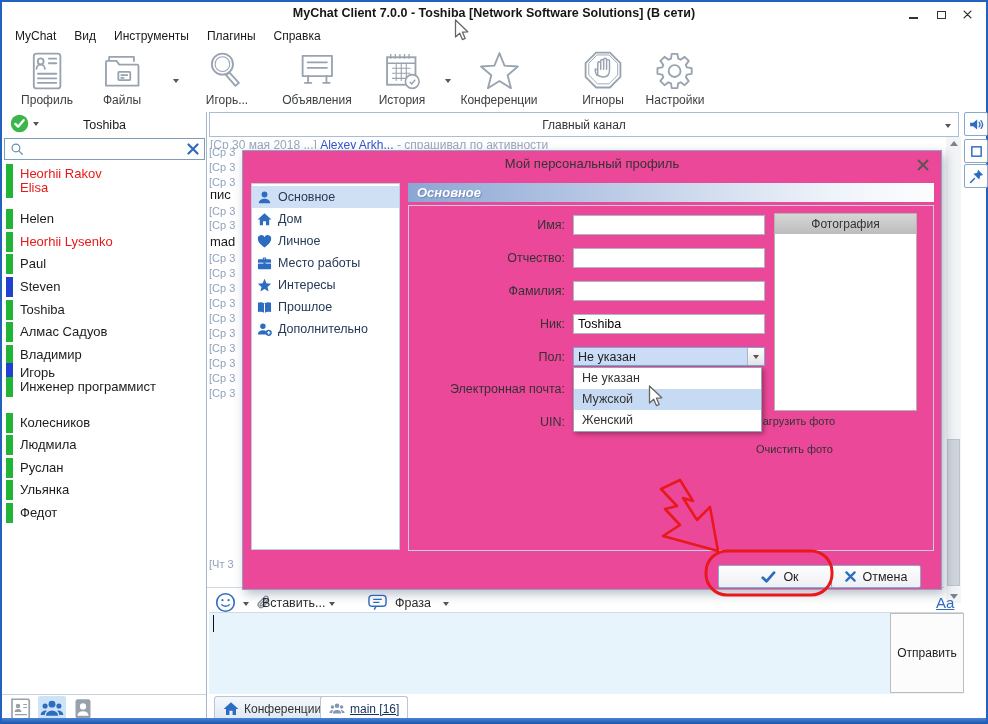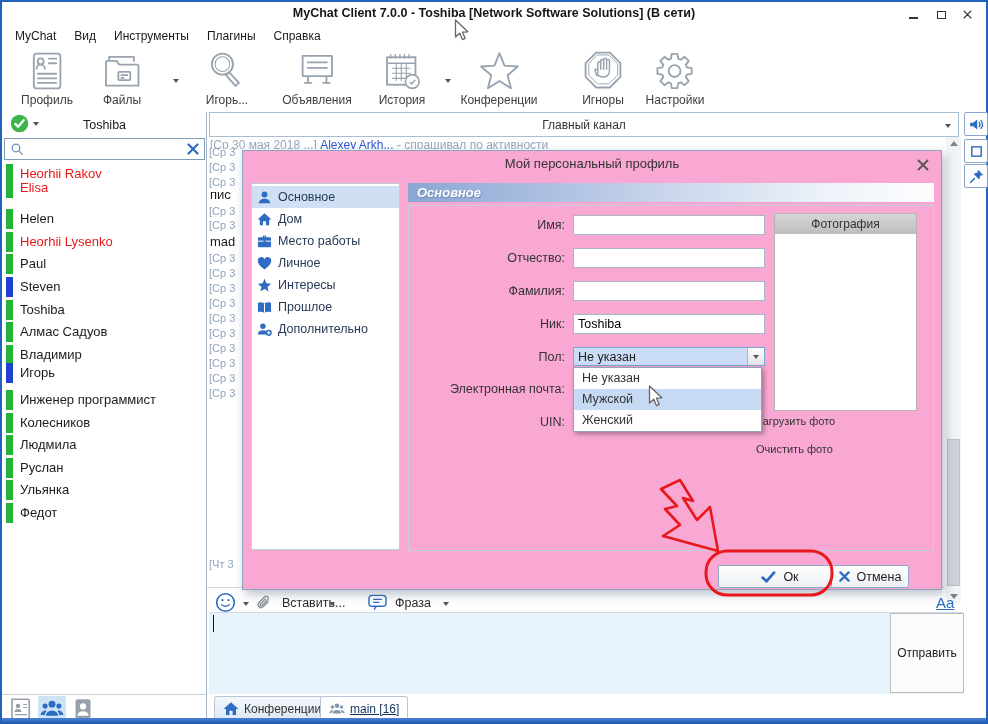--- a/index.html
+++ b/index.html
@@ -70,21 +70,21 @@
 .send-btn{position:absolute;left:888px;top:611px;width:74px;height:80px;background:#fcfcfc;border:1px solid #bdbdbd;display:flex;align-items:center;justify-content:center;font-size:12px;color:#222}
 
 .tab{position:absolute;top:694px;height:24px;border:1px solid #b9c6d6;border-bottom:none;border-radius:3px 3px 0 0;background:linear-gradient(#f4f8fc,#dde8f2);display:flex;align-items:center;gap:5px;padding:0 8px}
 .tab.active{background:#fff}
 .tab-icon svg{width:16px;height:16px;display:block}
 .tab-icon.blue{color:#2d6cc0}.tab-icon.gray{color:#8096b3}
 .tab-label{font-size:12px;color:#333;white-space:nowrap}
 .tab-label.ul{color:#16335e;text-decoration:underline}
 .bottomstrip{position:absolute;left:0;top:716px;width:100%;height:6px;background:linear-gradient(#4a82d6,#1a55ab)}
 
-.dialog{position:absolute;left:240px;top:148px;width:700px;height:440px;background:#f9a8d4;border:1px solid #8ca4c0;box-shadow:3px 4px 10px rgba(50,70,100,.35);z-index:40}
+.dialog{position:absolute;left:240px;top:148px;width:700px;height:440px;background:#ec4899;border:1px solid #8ca4c0;box-shadow:3px 4px 10px rgba(50,70,100,.35);z-index:40}
 .dialog-title{position:absolute;left:0;right:0;top:5px;text-align:center;font-size:13px;color:#333}
 .dialog-close{position:absolute;right:12px;top:8px;width:12px;height:12px;color:#555}
 .dialog-close svg{width:12px;height:12px;display:block}
 .nav-panel{position:absolute;left:8px;top:32px;width:149px;height:367px;border:1px solid #c0cddc;background:#fff;padding-top:2px}
 .nav-row{height:22px;display:flex;align-items:center;gap:6px;padding-left:5px}
 .nav-row.selected{background:#cfe0f5}
 .nav-icon{width:15px;height:15px;color:#2d6cc0;flex:none}
 .nav-icon svg{width:15px;height:15px;display:block}
 .nav-label{font-size:12.5px;color:#263a55;white-space:nowrap}
 .banner{position:absolute;left:165px;top:32px;width:526px;height:19px;background:linear-gradient(90deg,#8ba6d4,#c3d1e9 45%,#eef3fa 80%,#fdfdfe)}
@@ -298,21 +298,21 @@
         <span class="cname">Алмас Садуов</span>
       </div>
       <div class="contact-row" style="top: 341.8px; text-decoration: underline;">
         <span class="cbar cbar-green"></span>
         <span class="cname">Владимир</span>
       </div>
       <div class="contact-row" style="top: 360px;">
         <span class="cbar cbar-blue"></span>
         <span class="cname">Игорь</span>
       </div>
-      <div class="contact-row" style="top: 387px;">
+      <div class="contact-row" style="top: 374px;">
         <span class="cbar cbar-green"></span>
         <span class="cname">Инженер программист</span>
       </div>
       <div class="contact-row" style="top: 409.6px;">
         <span class="cbar cbar-green"></span>
         <span class="cname">Колесников</span>
       </div>
       <div class="contact-row" style="top: 432.2px;">
         <span class="cbar cbar-green"></span>
         <span class="cname">Людмила</span>
@@ -408,21 +408,21 @@
         <circle cx="14.2" cy="8.6" r="1.15" fill="currentColor" stroke="none"></circle>
         <path d="M6.6 13a5.2 4.2 0 0 0 8.8 0" stroke-width="1.5"></path>
       </svg>
     </span>
   <span class="dd-arrow" style="left:241px;top:600px"></span>
   <span class="cicon" style="left:253px;top:592px;width:18px;height:18px;color:#8a939c" id="clipHolder">
       <svg viewBox="0 0 20 20" fill="none" stroke="currentColor" stroke-width="1.5" stroke-linecap="round">
         <path d="M14.6 8.6l-5.9 5.9a3.3 3.3 0 0 1-4.6-4.6l7-7a2.3 2.3 0 0 1 3.2 3.2l-6.8 6.8a1.15 1.15 0 0 1-1.6-1.6l5.7-5.7"></path>
       </svg>
     </span>
-  <span class="clabel" style="left:280px;top:594px">Вставить...</span>
+  <span class="clabel" style="left:260px;top:594px">Вставить...</span>
   <span class="dd-arrow" style="left:327px;top:600px"></span>
   <span class="cicon" style="left:365px;top:591px;width:21px;height:19px" id="bubbleHolder">
       <svg viewBox="0 0 22 20" fill="none" stroke="currentColor" stroke-width="1.5" stroke-linejoin="round">
         <rect x="2" y="2.5" width="18" height="11.5" rx="3.5"></rect>
         <path d="M7.5 17.5l2-3.5"></path>
         <path d="M6.5 6.8h9M6.5 9.8h6.5" stroke-width="1.3"></path>
       </svg>
     </span>
   <span class="clabel" style="left:393px;top:594px">Фраза</span>
   <span class="dd-arrow" style="left:441px;top:600px"></span>
@@ -479,34 +479,34 @@
           <span class="nav-icon">
             <svg viewBox="0 0 16 16" fill="currentColor">
               <path d="M8 1.2L15.4 8H13v6H9.6V9.8H6.4V14H3V8H.6z"></path>
             </svg>
           </span>
           <span class="nav-label">Дом</span>
         </div>
         <div class="nav-row">
           <span class="nav-icon">
             <svg viewBox="0 0 16 16" fill="currentColor">
+              <path d="M8 14.4C3 10.7.9 7.9.9 5.3A3.7 3.7 0 0 1 8 3.5a3.7 3.7 0 0 1 7.1 1.8c0 2.6-2.1 5.4-7.1 9.1z"></path>
+            </svg>
+          </span>
+          <span class="nav-label">Личное</span>
+        </div>
+        <div class="nav-row">
+          <span class="nav-icon">
+            <svg viewBox="0 0 16 16" fill="currentColor">
               <path d="M6.2 3.4V2.3q0-.8.8-.8h2q.8 0 .8.8v1.1H14q1 0 1 1V13q0 1-1 1H2q-1 0-1-1V4.4q0-1 1-1zM7.4 3.4h1.2v-.7H7.4z"></path>
               <path d="M1 7.6h14" stroke="#fff" stroke-width="1" fill="none"></path>
               <rect x="6.7" y="6.7" width="2.6" height="1.8" rx=".4"></rect>
             </svg>
           </span>
           <span class="nav-label">Место работы</span>
-        </div>
-        <div class="nav-row">
-          <span class="nav-icon">
-            <svg viewBox="0 0 16 16" fill="currentColor">
-              <path d="M8 14.4C3 10.7.9 7.9.9 5.3A3.7 3.7 0 0 1 8 3.5a3.7 3.7 0 0 1 7.1 1.8c0 2.6-2.1 5.4-7.1 9.1z"></path>
-            </svg>
-          </span>
-          <span class="nav-label">Личное</span>
         </div>
         <div class="nav-row">
           <span class="nav-icon">
             <svg viewBox="0 0 16 16" fill="currentColor">
               <path d="M8 .9l2 4.8 5.1.4-3.9 3.4 1.2 5-4.4-2.7-4.4 2.7 1.2-5L.9 6.1 6 5.7z"></path>
             </svg>
           </span>
           <span class="nav-label">Интересы</span>
         </div>
         <div class="nav-row">
@@ -568,21 +568,21 @@
     </div>
     <span class="photo-link" style="top:264px">Загрузить фото</span>
     <span class="photo-link" style="top:292px">Очистить фото</span>
 
     <div class="dlg-btn" style="left:475px;width:124px">
       <svg viewBox="0 0 16 13" width="15" height="12">
           <path d="M1.8 7.2l4 4L14 1.8" fill="none" stroke="#2d6cc0" stroke-width="3" stroke-linecap="round" stroke-linejoin="round"></path>
         </svg>
       <span>Ок</span>
     </div>
-    <div class="dlg-btn" style="left:588px;width:78px">
+    <div class="dlg-btn" style="left:588px;width:90px">
       <svg viewBox="0 0 12 12" width="11" height="11">
           <path d="M1.5 1.5l9 9M10.5 1.5l-9 9" stroke="#2d6cc0" stroke-width="2.4" stroke-linecap="round"></path>
         </svg>
       <span>Отмена</span>
     </div>
   </div>
 
   <svg id="overlay" width="988" height="724">
     <path d="M678,478 L691,499 L681,496 L695,518 L708,505 L716,549 L661,534 L678,523 L663,507 L675,504 L659,487 Z" fill="none" stroke="#e8191c" stroke-width="2.6" stroke-linejoin="round"></path>
     <rect x="704" y="549" width="126" height="44" rx="21" fill="none" stroke="#e8191c" stroke-width="3"></rect>

